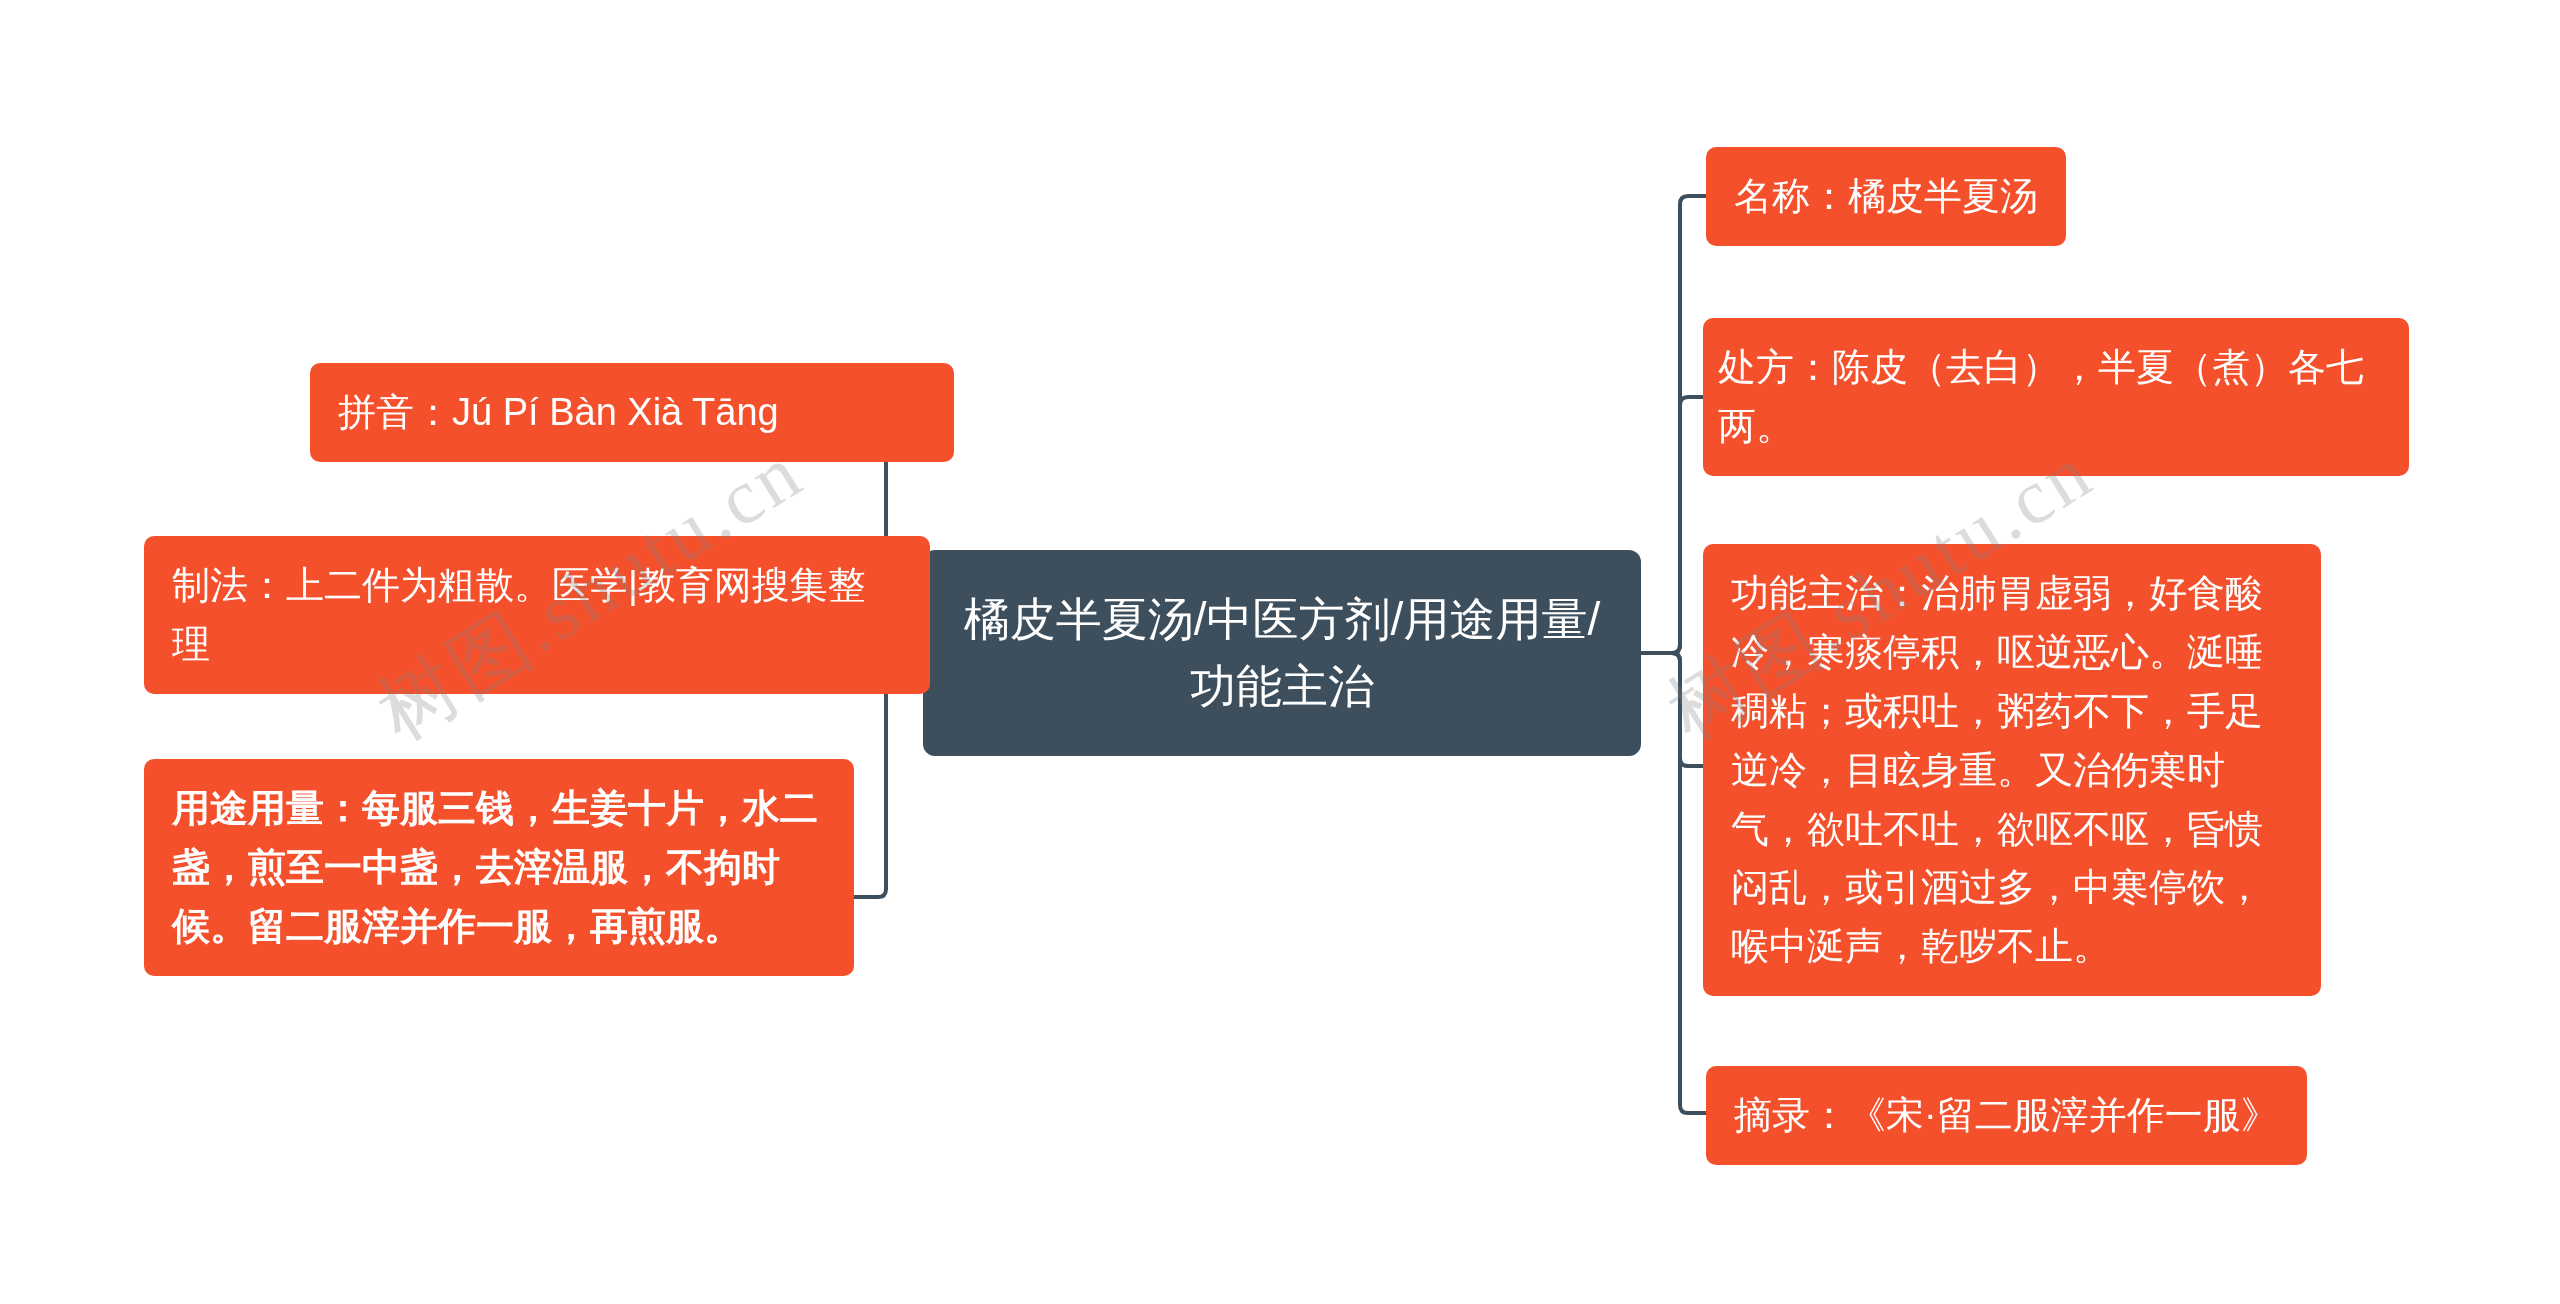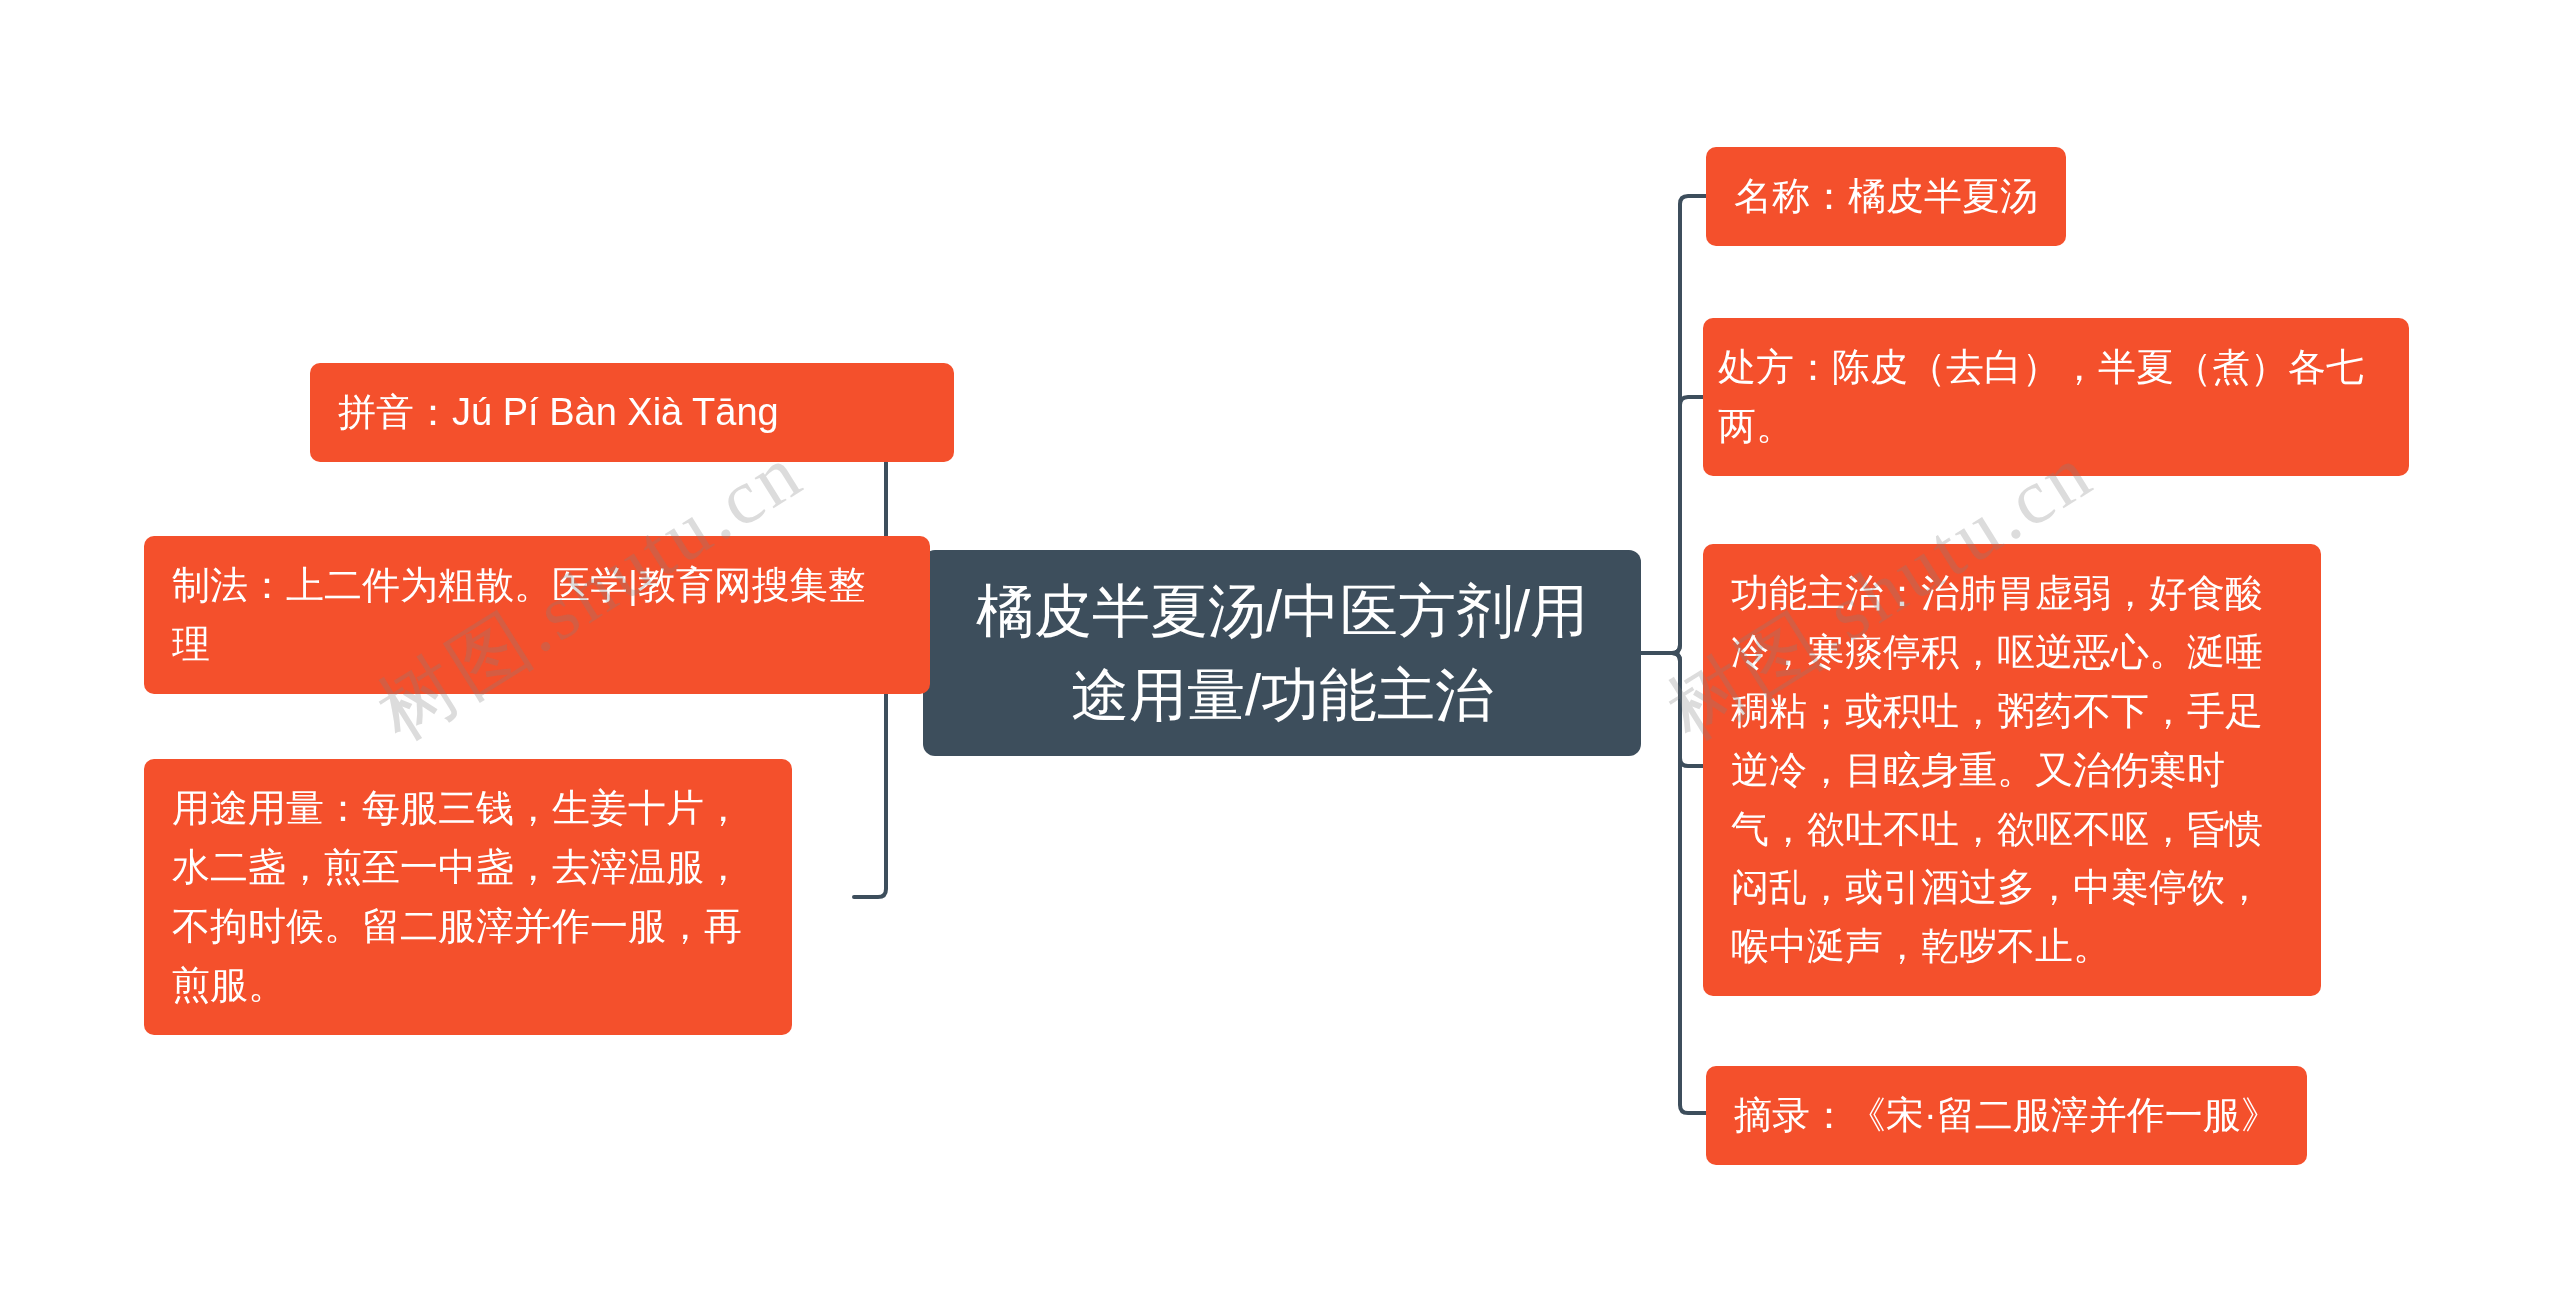--- a/index.html
+++ b/index.html
@@ -10,21 +10,21 @@
   svg.connectors { position:absolute; left:0; top:0; z-index:2; }
   .node {
     position:absolute; z-index:3; box-sizing:border-box;
     background:var(--node_bg, #f4502c); color:#ffffff;
     font-size:38px; line-height:1.55; padding:20px 28px;
     border-radius:10px; cursor:default;
   }
   .central-node {
     position:absolute; z-index:3; box-sizing:border-box;
     background:var(--central_bg, #3d4e5c); color:#ffffff;
-    font-size:58px; line-height:1.45; text-align:center;
+    font-size:46px; line-height:1.45; text-align:center;
     display:flex; align-items:center; justify-content:center;
     padding:24px 34px; border-radius:12px;
   }
   .watermark {
     position:absolute; z-index:5; pointer-events:none;
     color:rgba(130,130,130,0.28); font-size:78px; letter-spacing:4px;
     white-space:nowrap; transform:rotate(-32deg);
     font-family:"Liberation Serif", serif;
   }
 </style>
@@ -52,21 +52,21 @@
   </div>
 
   <div class="node" style="left:310px; top:363px; width:644px;">
     <span>拼音：Jú Pí Bàn Xià Tāng</span>
   </div>
 
   <div class="node" style="left:144px; top:536px; width:786px;">
     <span>制法：上二件为粗散。医学|教育网搜集整理</span>
   </div>
 
-  <div class="node" style="left:144px; top:759px; width:648px;">
+  <div class="node" style="left:144px; top:759px; width:710px;font-weight:bold;">
     <span>用途用量：每服三钱，生姜十片，水二盏，煎至一中盏，去滓温服，不拘时候。留二服滓并作一服，再煎服。</span>
   </div>
 
   <div class="node" style="left:1706px; top:147px;">
     <span>名称：橘皮半夏汤</span>
   </div>
 
   <div class="node" style="left:1703px; top:318px; width:706px;padding-left:15px;">
     <span>处方：陈皮（去白），半夏（煮）各七两。</span>
   </div>

